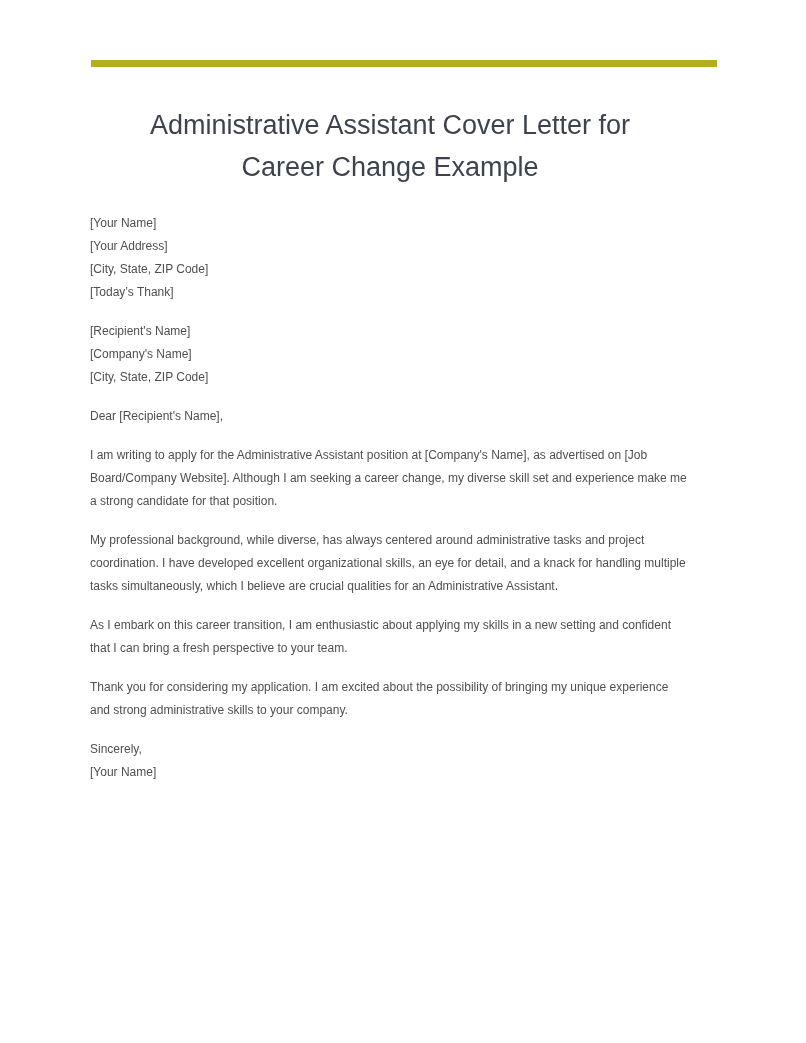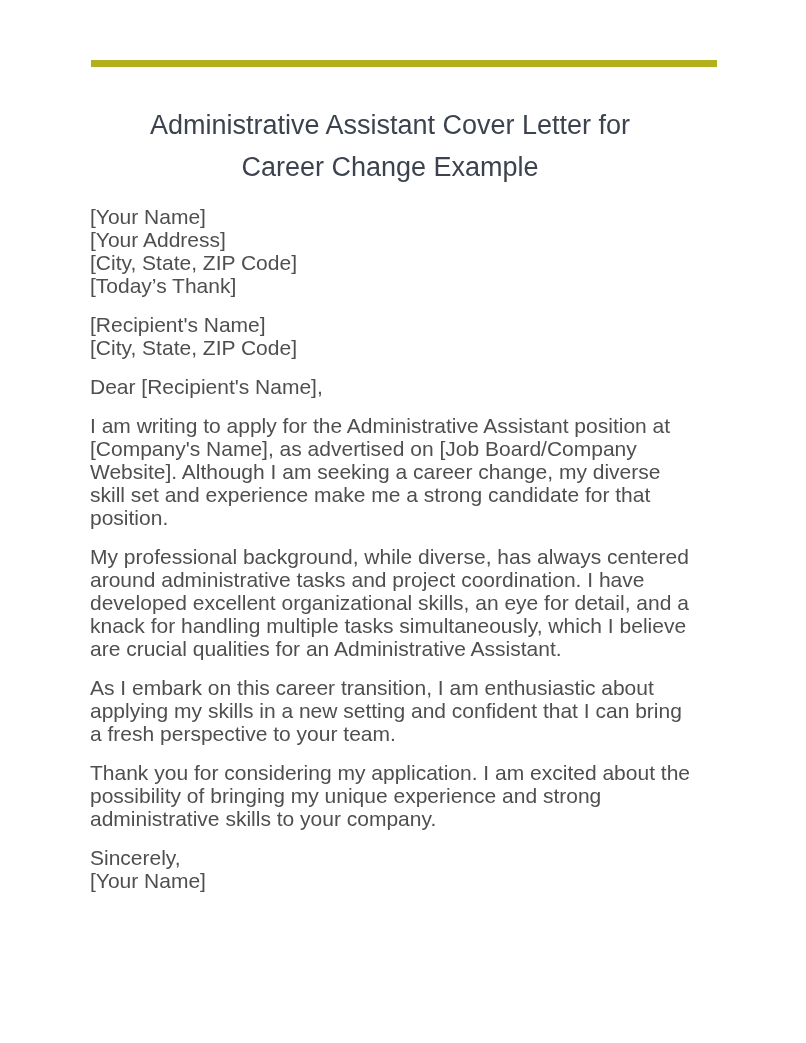--- a/index.html
+++ b/index.html
@@ -29,23 +29,23 @@
     margin: 0;
     text-align: center;
     font-size: 27px;
     line-height: 42px;
     font-weight: 400;
     color: var(--title-color, #3d434e);
   }
   .letter {
     position: absolute;
     left: 90px;
-    top: 205px;
+    top: 212px;
     width: 600px;
-    font-size: 21px;
+    font-size: 12px;
     line-height: 23px;
     color: var(--text-color, #4f4f4f);
   }
   .block { margin: 0 0 16px 0; }
   .block .line { white-space: pre-wrap; }
   .letter p { margin: 0 0 16px 0; }
 </style>
 </head>
 <body>
 
@@ -62,20 +62,21 @@
 
     <div class="block">
       <div class="line">[Your Name]</div>
       <div class="line">[Your Address]</div>
       <div class="line">[City, State, ZIP Code]</div>
       <div class="line">[Today’s Thank]</div>
     </div>
 
     <div class="block">
       <div class="line">[Recipient's Name]</div>
+      <div class="line">[Company's Name]</div>
       <div class="line">[City, State, ZIP Code]</div>
     </div>
 
     <p>Dear [Recipient's Name],</p>
 
     <p>I am writing to apply for the Administrative Assistant position at [Company's Name], as advertised on [Job Board/Company Website]. Although I am seeking a career change, my diverse skill set and experience make me a strong candidate for that position.</p>
     <p>My professional background, while diverse, has always centered around administrative tasks and project coordination. I have developed excellent organizational skills, an eye for detail, and a knack for handling multiple tasks simultaneously, which I believe are crucial qualities for an Administrative Assistant.</p>
     <p>As I embark on this career transition, I am enthusiastic about applying my skills in a new setting and confident that I can bring a fresh perspective to your team.</p>
     <p>Thank you for considering my application. I am excited about the possibility of bringing my unique experience and strong administrative skills to your company.</p>
 

